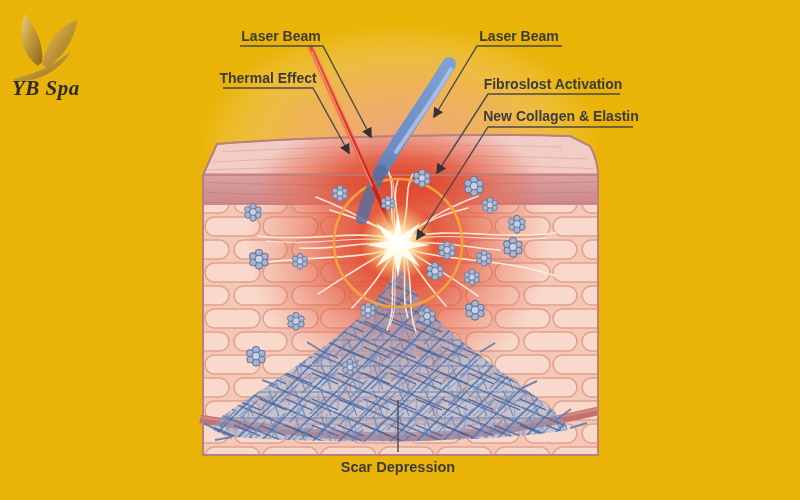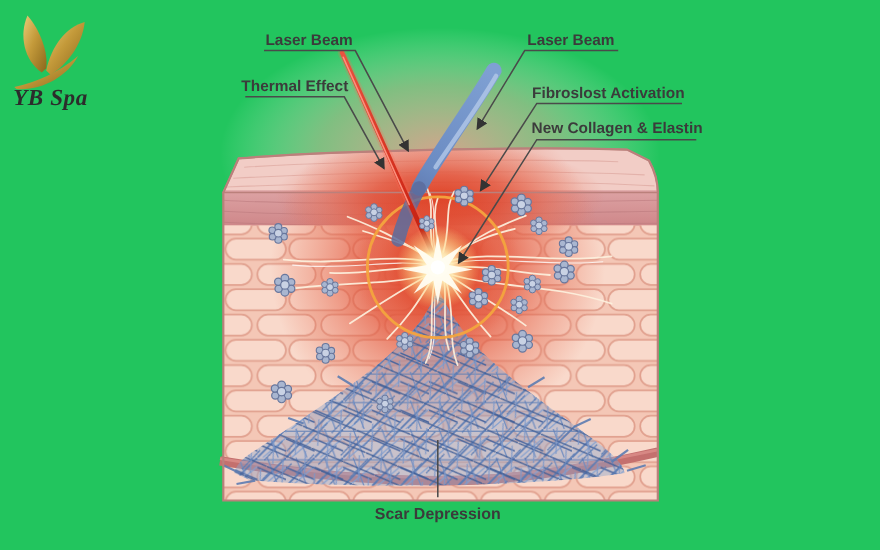--- a/index.html
+++ b/index.html
@@ -1,16 +1,16 @@
 <!DOCTYPE html>
 <html><head>
 <meta charset="utf-8">
 <style>
   html,body{margin:0;padding:0;background:#ffffff;}
-  #stage{position:relative;width:800px;height:500px;background:#22c55e;overflow:hidden;
+  #stage{position:relative;width:800px;height:500px;background:#eab308;overflow:hidden;
          font-family:"Liberation Sans", sans-serif;}
   svg{display:block;}
   .lbl{font-family:"Liberation Sans", sans-serif;font-size:14px;font-weight:600;fill:#3b3b3b;}
   .lbl-big{font-size:14.5px;}
   .brand{font-family:"Liberation Serif","DejaVu Serif",serif;font-size:21px;font-weight:bold;
          font-style:italic;fill:#2c2c2c;letter-spacing:0.5px;}
   .leader{stroke:#4a4a4a;stroke-width:1.4;fill:none;}
 </style>
 </head>
 <body>

